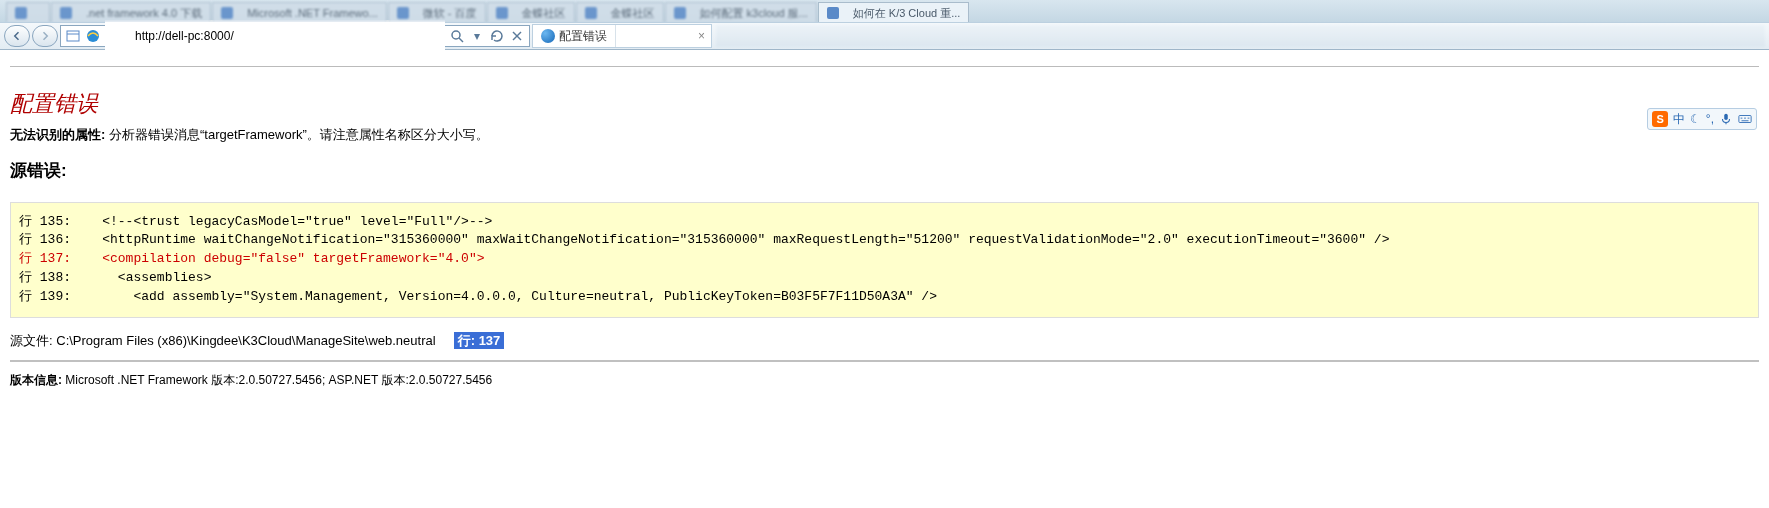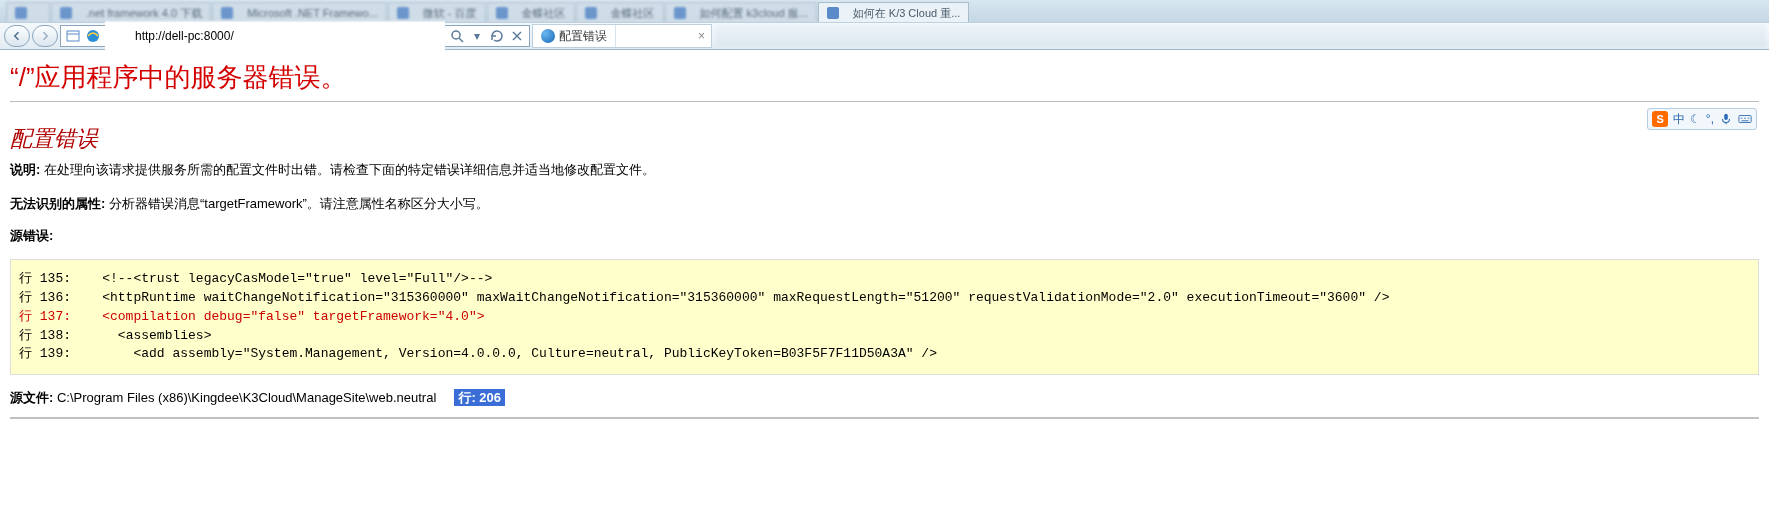--- a/index.html
+++ b/index.html
@@ -110,37 +110,37 @@
   h2.cfg-err {
     font-family: "Microsoft YaHei", Verdana, sans-serif;
     font-size: 22px;
     font-weight: normal;
     color: #b00000;
     font-style: italic;
     margin-bottom: 6px;
   }
   .para { font-size: 13px; color: #000; margin-bottom: 14px; line-height: 1.5; }
   .para b { font-weight: bold; }
-  .src-err-label { font-weight: bold; font-size: 13px; margin-bottom: 14px; display:block; }
+  .src-err-label { font-weight: bold; font-size: 17px; margin-bottom: 20px; display:block; }
 
   .code-block {
     background: #ffffcc;
     border: 1px solid #ddd;
     padding: 10px 8px;
     font-family: Consolas, "Courier New", monospace;
     font-size: 13px;
     white-space: pre;
     overflow-x: auto;
     margin-bottom: 14px;
     line-height: 1.45;
   }
   .code-block .hl { color: #cc0000; }
 
   .src-file-line { font-size: 13px; margin-bottom: 10px; }
-  .src-file-line b { font-weight: bold; }
+  .src-file-line b { font-weight: normal; }
   .line-highlight {
     background: #3a6ed6;
     color: #fff;
     padding: 1px 4px;
     font-weight: bold;
   }
   hr.grey { border: none; border-top: 2px solid #c0c0c0; margin: 10px 0; }
   .ver { font-size: 12px; color: #000; }
   .ver b { font-weight: bold; }
 
@@ -282,42 +282,41 @@
       <svg viewBox="0 0 16 16">
           <rect x="1" y="4" width="14" height="8" rx="1" fill="none" stroke="#2a69b3"></rect>
           <line x1="3" y1="7" x2="5" y2="7" stroke="#2a69b3"></line>
           <line x1="7" y1="7" x2="9" y2="7" stroke="#2a69b3"></line>
           <line x1="11" y1="7" x2="13" y2="7" stroke="#2a69b3"></line>
           <line x1="4" y1="10" x2="12" y2="10" stroke="#2a69b3"></line>
         </svg>
     </span>
   </div>
 
-  <h1 class="app-err">“/”应用程序中的服务器错误。</h1>
   <hr class="red">
 
   <h2 class="cfg-err">配置错误</h2>
 
-  <p class="para">
-    <b>说明:</b><span> 在处理向该请求提供服务所需的配置文件时出错。请检查下面的特定错误详细信息并适当地修改配置文件。</span>
-  </p>
 
   <p class="para">
     <b>无法识别的属性:</b><span> 分析器错误消息“targetFramework”。请注意属性名称区分大小写。</span>
   </p>
 
   <span class="src-err-label">源错误:</span>
 
   <div class="code-block"><span>行 135:    </span><span>&lt;!--&lt;trust legacyCasModel="true" level="Full"/&gt;--&gt;</span>
 <span>行 136:    </span><span>&lt;httpRuntime waitChangeNotification="315360000" maxWaitChangeNotification="315360000" maxRequestLength="51200" requestValidationMode="2.0" executionTimeout="3600" /&gt;</span>
 <span class="hl"><span>行 137:    </span><span>&lt;compilation debug="false" targetFramework="4.0"&gt;</span></span>
 <span>行 138:      </span><span>&lt;assemblies&gt;</span>
 <span>行 139:        </span><span>&lt;add assembly="System.Management, Version=4.0.0.0, Culture=neutral, PublicKeyToken=B03F5F7F11D50A3A" /&gt;</span></div>
 
   <p class="src-file-line">
     <b>源文件:</b><span> C:\Program Files (x86)\Kingdee\K3Cloud\ManageSite\web.neutral</span>
     &nbsp;&nbsp;&nbsp;
-    <span class="line-highlight"><span>行:</span><span> 206</span></span>
+    <span class="line-highlight"><span>行:</span><span> 137</span></span>
   </p>
 
   <hr class="grey">
 
+  <p class="ver">
+    <b>版本信息:</b><span> Microsoft .NET Framework 版本:2.0.50727.5456; ASP.NET 版本:2.0.50727.5456</span>
+  </p>
 </div>
 
 </body></html>

